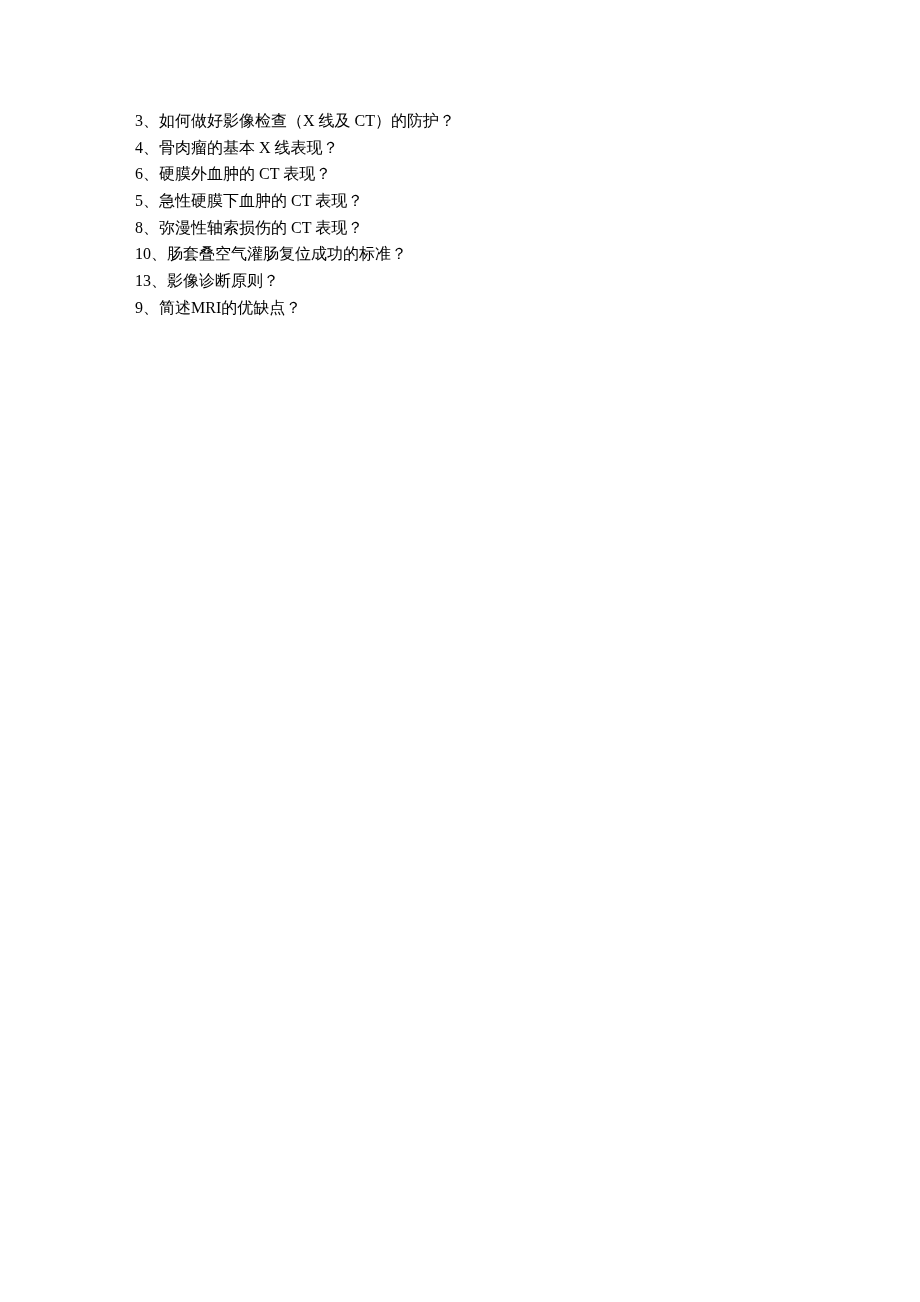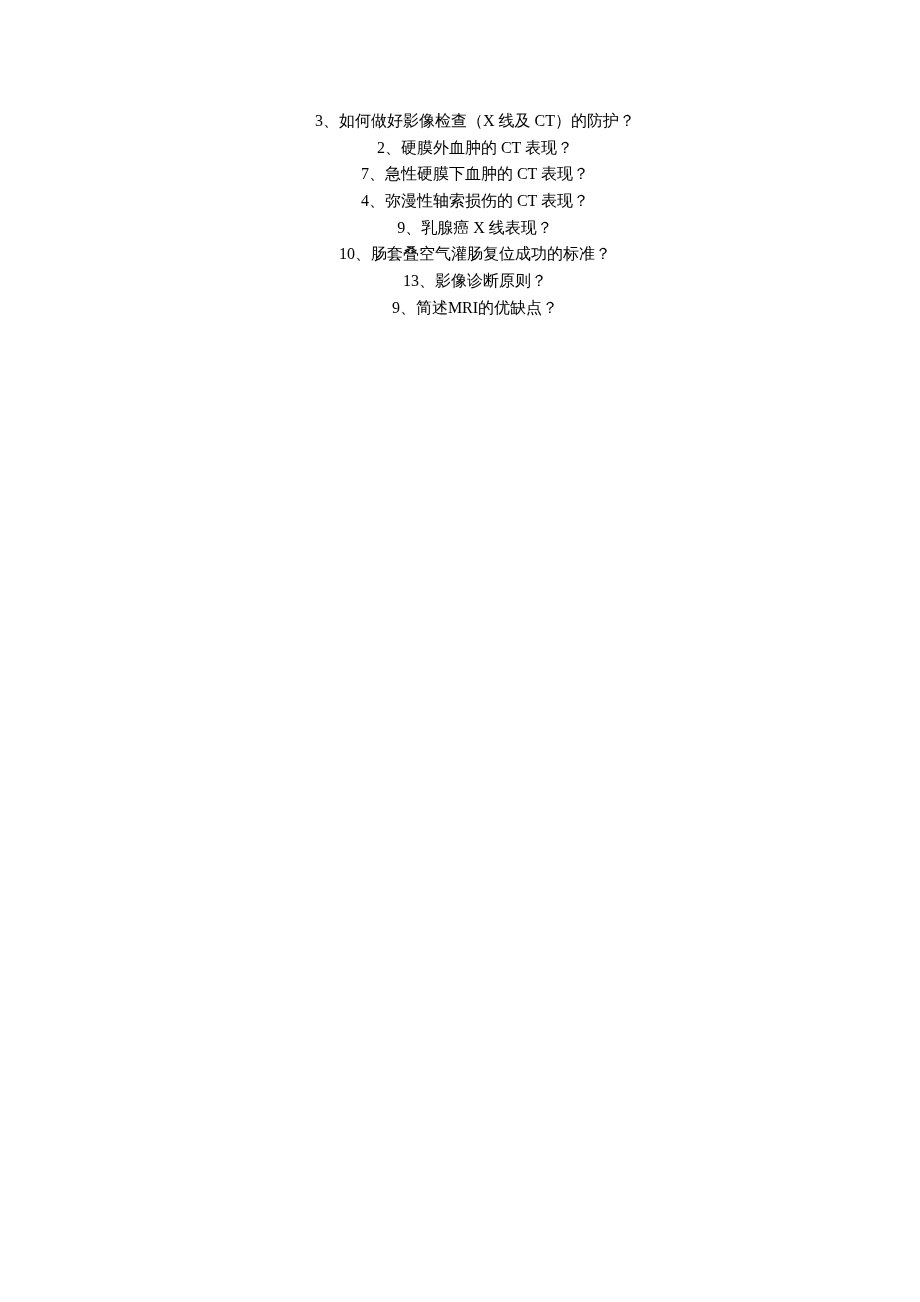--- a/index.html
+++ b/index.html
@@ -11,41 +11,40 @@
   }
   .page {
     position: relative;
     width: 920px;
     height: 1302px;
     background: #ffffff;
     font-family: "SimSun", "宋体", serif;
     font-size: 16px;
     color: #000000;
     line-height: 1.5;
-    text-align: center;
   }
   .content {
     position: absolute;
     left: 135px;
     top: 109px;
     width: 680px;
   }
   .line {
     white-space: nowrap;
     margin-bottom: 2.7px;
     letter-spacing: 0px;
   }
 </style>
 </head>
 <body>
 
 <div class="page">
   <div class="content">
     <div class="line">3、如何做好影像检查（X 线及 CT）的防护？</div>
-    <div class="line">2、硬膜外血肿的 CT 表现？</div>
-    <div class="line">7、急性硬膜下血肿的 CT 表现？</div>
-    <div class="line">4、弥漫性轴索损伤的 CT 表现？</div>
-    <div class="line">9、乳腺癌  X  线表现？</div>
+    <div class="line">4、骨肉瘤的基本 X 线表现？</div>
+    <div class="line">6、硬膜外血肿的 CT 表现？</div>
+    <div class="line">5、急性硬膜下血肿的 CT 表现？</div>
+    <div class="line">8、弥漫性轴索损伤的 CT 表现？</div>
     <div class="line">10、肠套叠空气灌肠复位成功的标准？</div>
     <div class="line">13、影像诊断原则？</div>
     <div class="line">9、简述MRI的优缺点？</div>
   </div>
 </div>
 
 </body></html>

